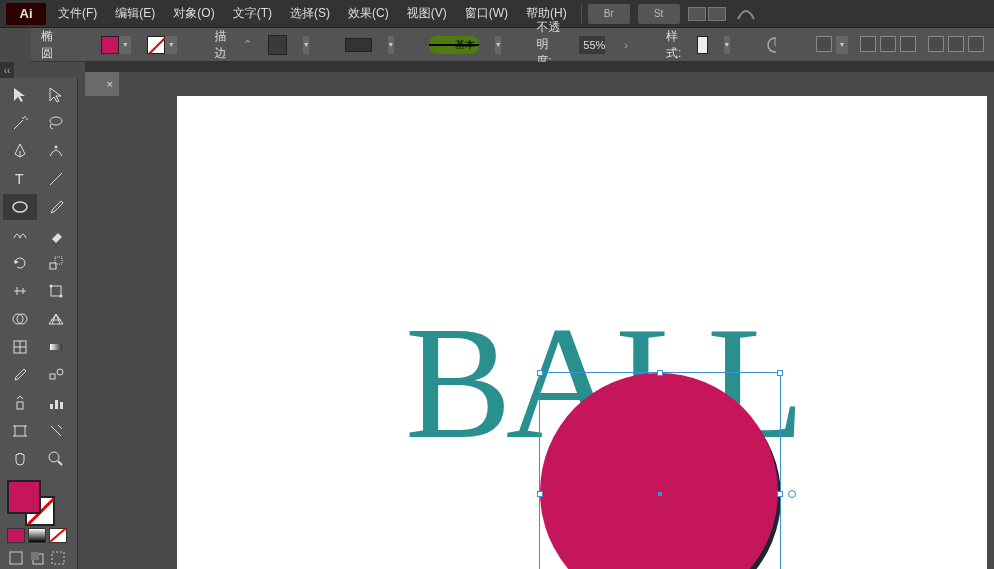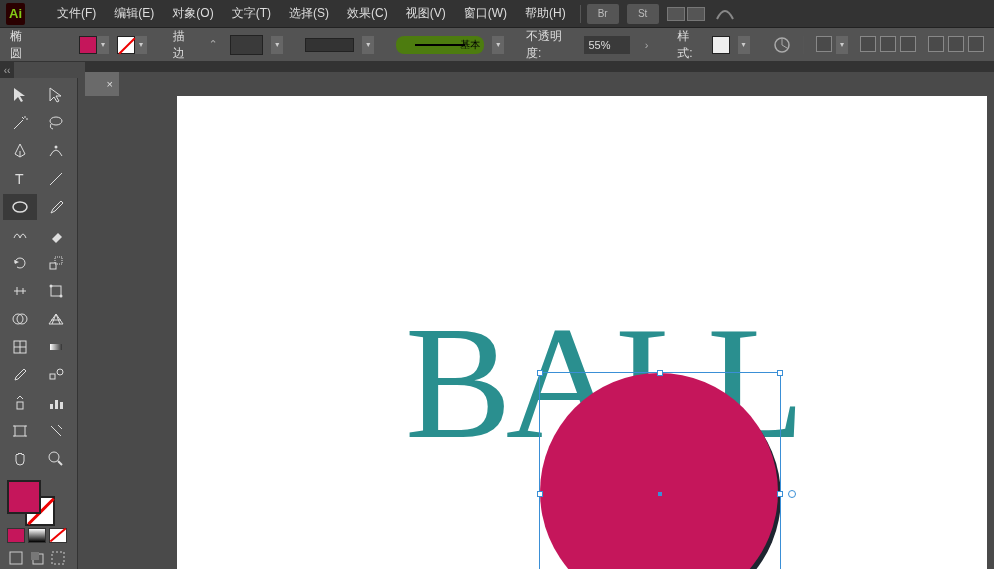--- a/index.html
+++ b/index.html
@@ -1,28 +1,28 @@
 <!DOCTYPE html>
 <html><head>
 <meta charset="utf-8">
 <style>
 * { margin:0; padding:0; box-sizing:border-box; font-family:"Microsoft YaHei",Arial,sans-serif; }
 body { width:994px; height:569px; background:#4a4a4a; overflow:hidden; position:relative; }
 
 
 .menubar { height:28px; background:#333; display:flex; align-items:center; padding:0 6px; gap:2px; border-bottom:1px solid #222;}
-.ai-logo { width:19px; height:22px; background:#2a0000; color:#84cc16; display:flex; align-items:center; justify-content:center; font-weight:bold; font-size:13px; border-radius:2px; margin-right:22px;}
+.ai-logo { width:40px; height:22px; background:#2a0000; color:#e5e5e5; display:flex; align-items:center; justify-content:center; font-weight:bold; font-size:13px; border-radius:2px; margin-right:2px;}
 .menu-item { color:#ddd; font-size:12px; padding:4px 8px; cursor:pointer;}
 .menu-sep { width:1px; height:18px; background:#555; margin:0 4px;}
-.mini-icon { width:32px; height:20px; background:#555; border-radius:2px; display:flex; align-items:center; justify-content:center; color:#bbb; font-size:10px;}
+.mini-icon { width:42px; height:20px; background:#555; border-radius:2px; display:flex; align-items:center; justify-content:center; color:#bbb; font-size:10px;}
 .layout-icons { display:flex; gap:2px; margin-left:6px;}
 .layout-icons .mi { width:18px;height:14px; background:#555; border:1px solid #777;}
 
 
-.ctrlbar { height:34px; background:#535353; display:flex; align-items:center; padding:0 10px; gap:8px; border-bottom:1px solid #333;}
+.ctrlbar { height:34px; background:#535353; display:flex; align-items:center; padding:0 10px; gap:16px; border-bottom:1px solid #333;margin-left:31px;}
 .ctrl-label { color:#ddd; font-size:12px; }
 .swatch-btn { display:flex; align-items:center; }
 .sw { width:18px; height:18px; border:1px solid #222; }
 .dd { width:12px; height:18px; background:#666; display:flex; align-items:center; justify-content:center; font-size:8px; color:#ccc;}
 .fill-sw { background:#c5165b; }
 .stroke-sw { background:#fff; position:relative; }
 .stroke-sw::after { content:""; position:absolute; left:-2px; top:8px; width:22px; height:2px; background:#e00; transform:rotate(-45deg);}
 .stroke-weight { width:34px; height:20px; background:#3a3a3a; border:1px solid #222; }
 .stroke-line { width:50px; height:14px; background:#333; border:1px solid #222;}
 .brush-prev { width:90px; height:18px; background:#4d7c0f; display:flex; align-items:center; justify-content:center; position:relative;border-radius:8px;}

